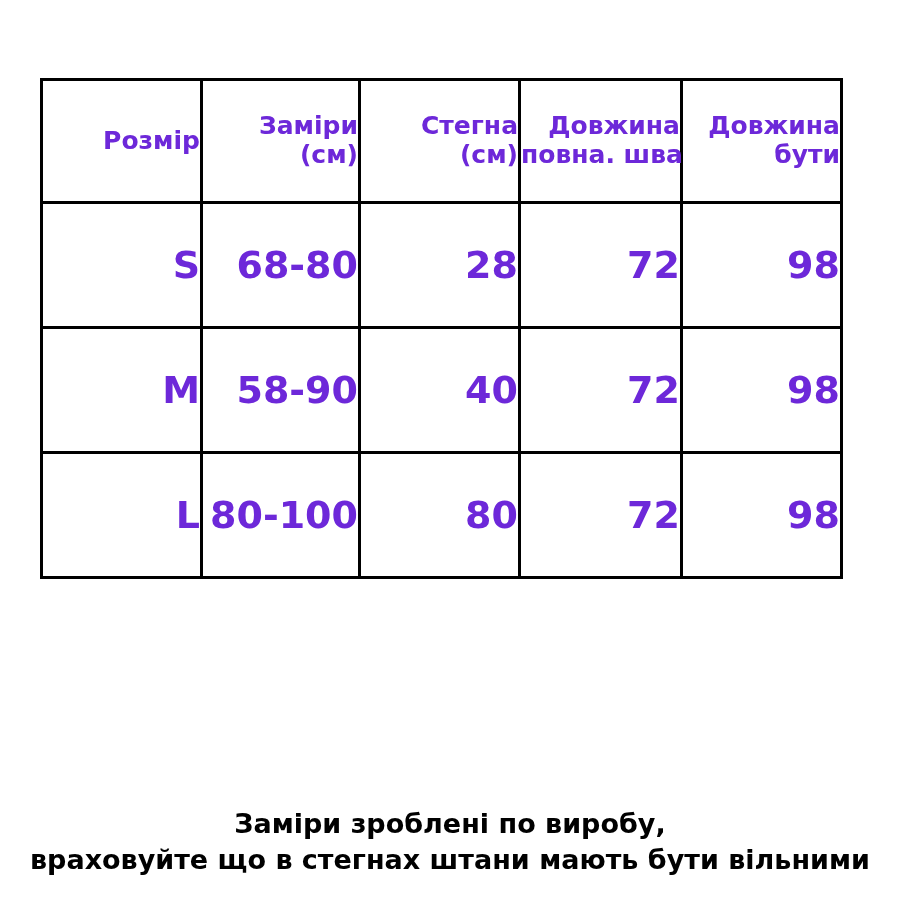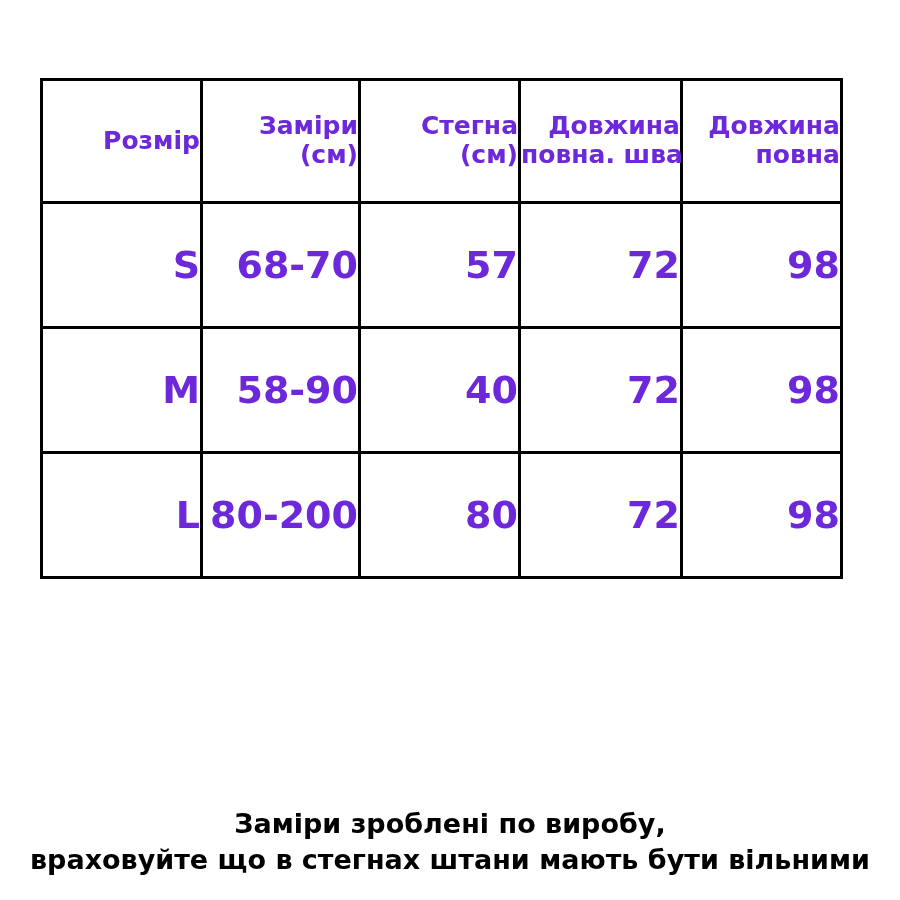--- a/index.html
+++ b/index.html
@@ -100,42 +100,42 @@
       <td class="hdr-two-line">
         <span>Стегна</span>
         <span>(см)</span>
       </td>
       <td class="hdr-two-line">
         <span>Довжина</span>
         <span>повна. шва</span>
       </td>
       <td class="hdr-two-line">
         <span>Довжина</span>
-        <span>повна</span>
+        <span>бути</span>
       </td>
     </tr>
   </thead>
   <tbody>
     <tr>
       <td>S</td>
-      <td>68-70</td>
-      <td>57</td>
+      <td>68-80</td>
+      <td>28</td>
       <td>72</td>
       <td>98</td>
     </tr>
     <tr>
       <td>M</td>
       <td>58-90</td>
       <td>40</td>
       <td>72</td>
       <td>98</td>
     </tr>
     <tr>
       <td>L</td>
-      <td>80-200</td>
+      <td>80-100</td>
       <td>80</td>
       <td>72</td>
       <td>98</td>
     </tr>
   </tbody>
 </table>
 
 <div class="note">
   <span class="line line-1">Заміри зроблені по виробу,</span>
   <span class="line line-2">враховуйте що в стегнах штани мають бути вільними</span>

